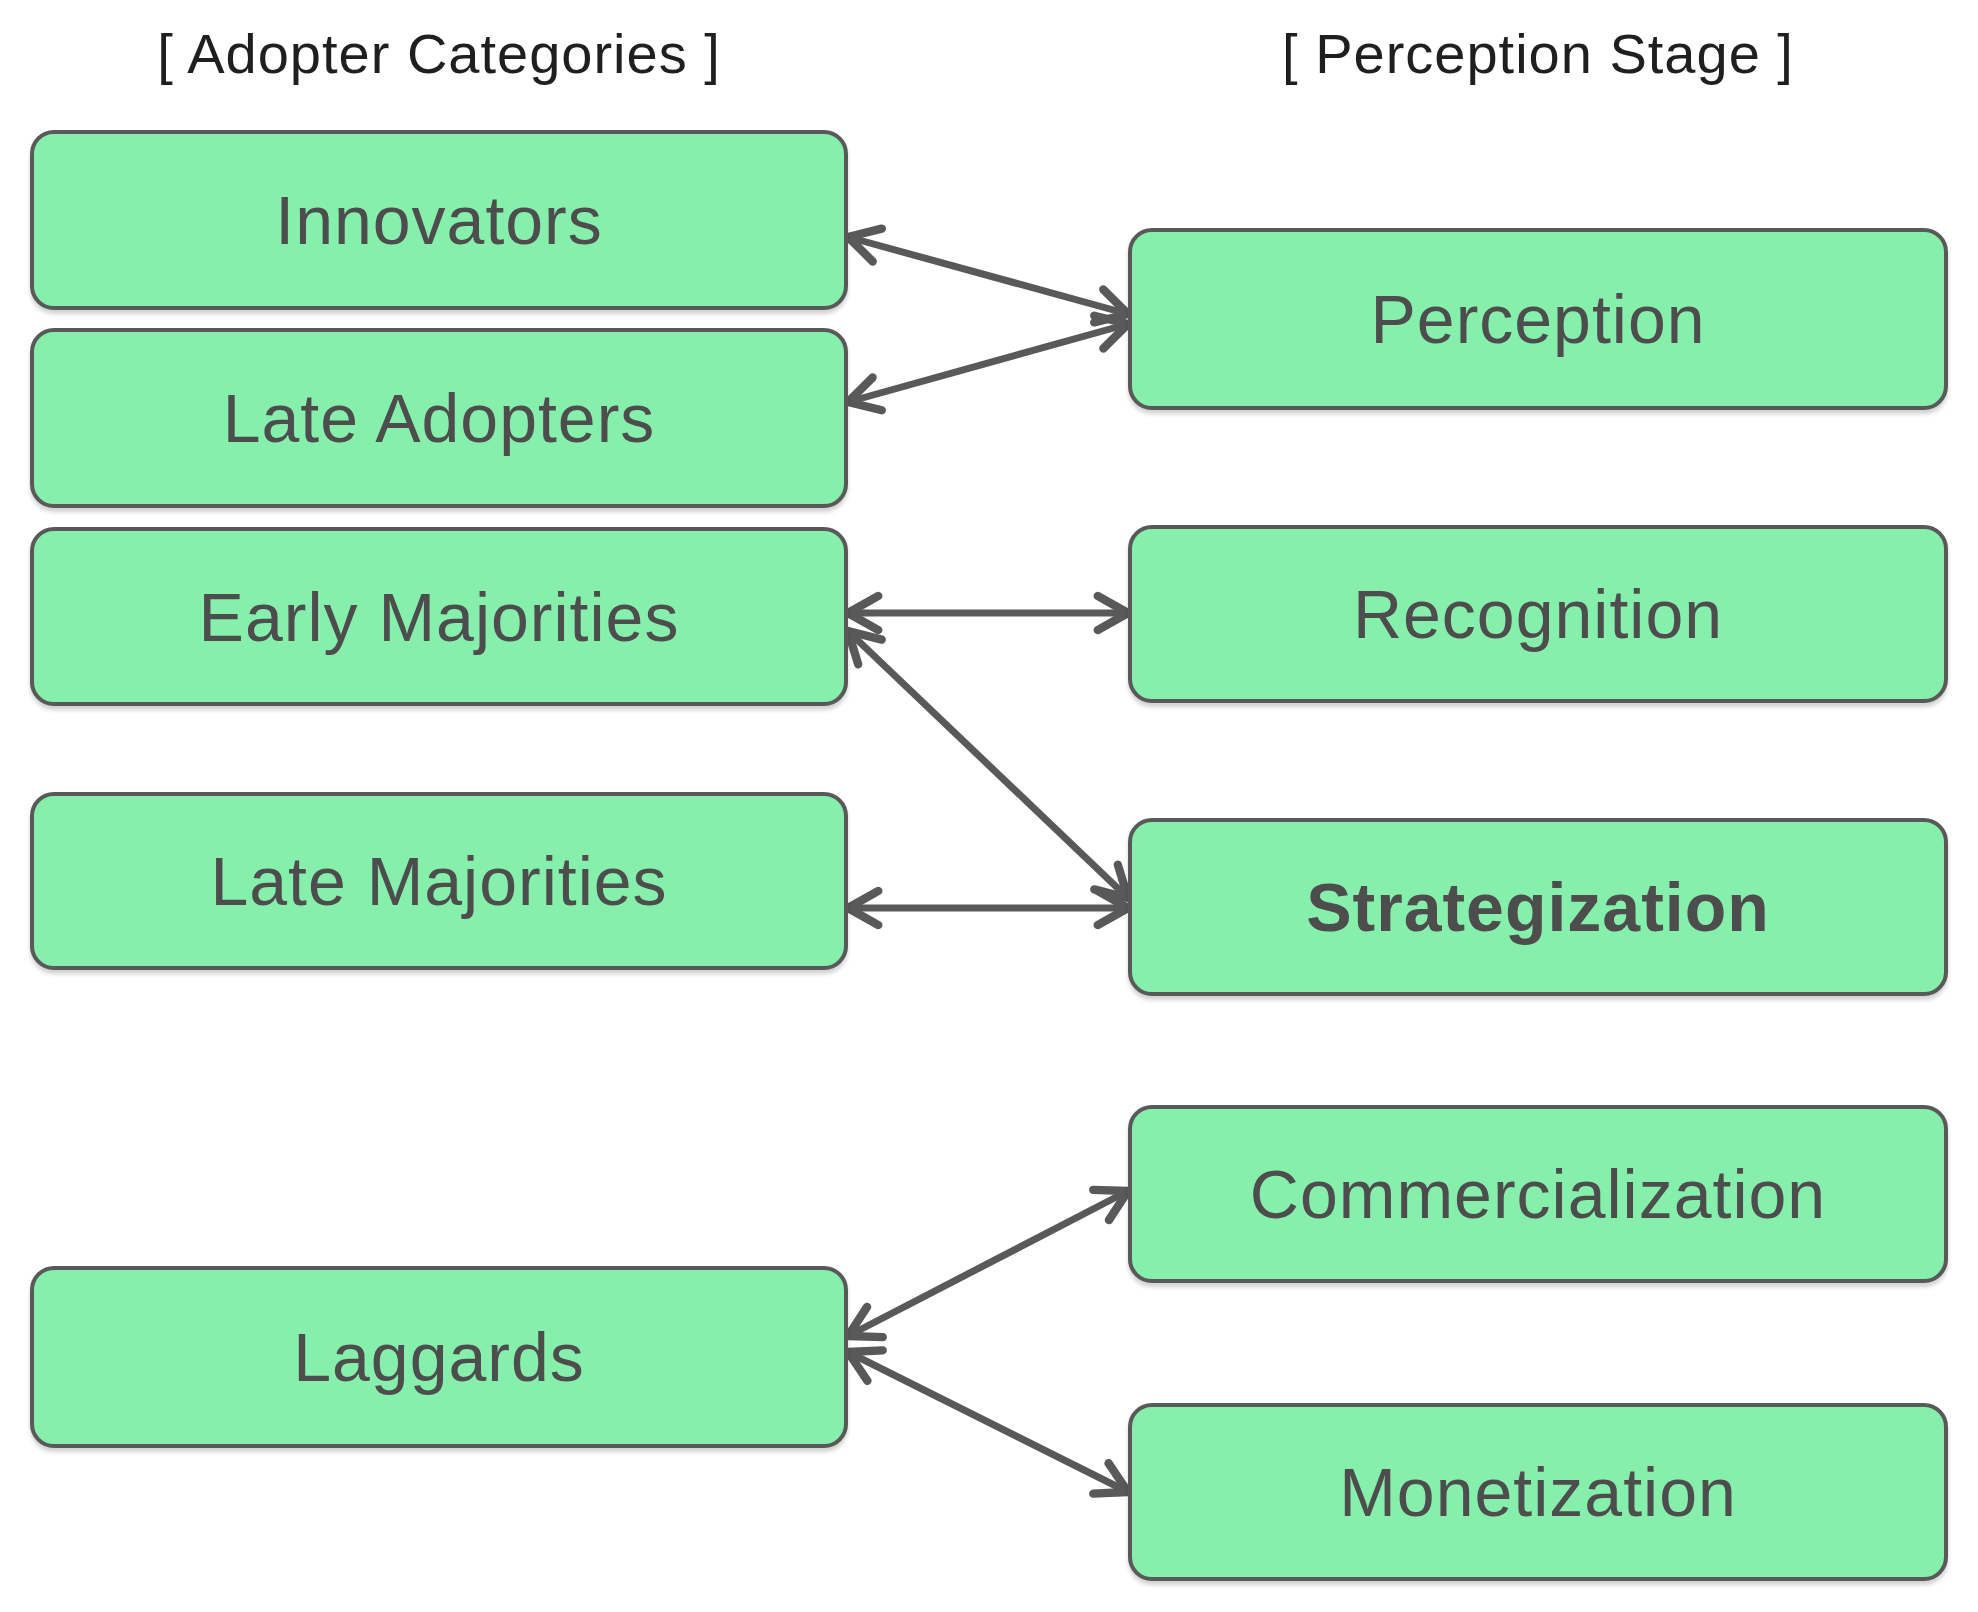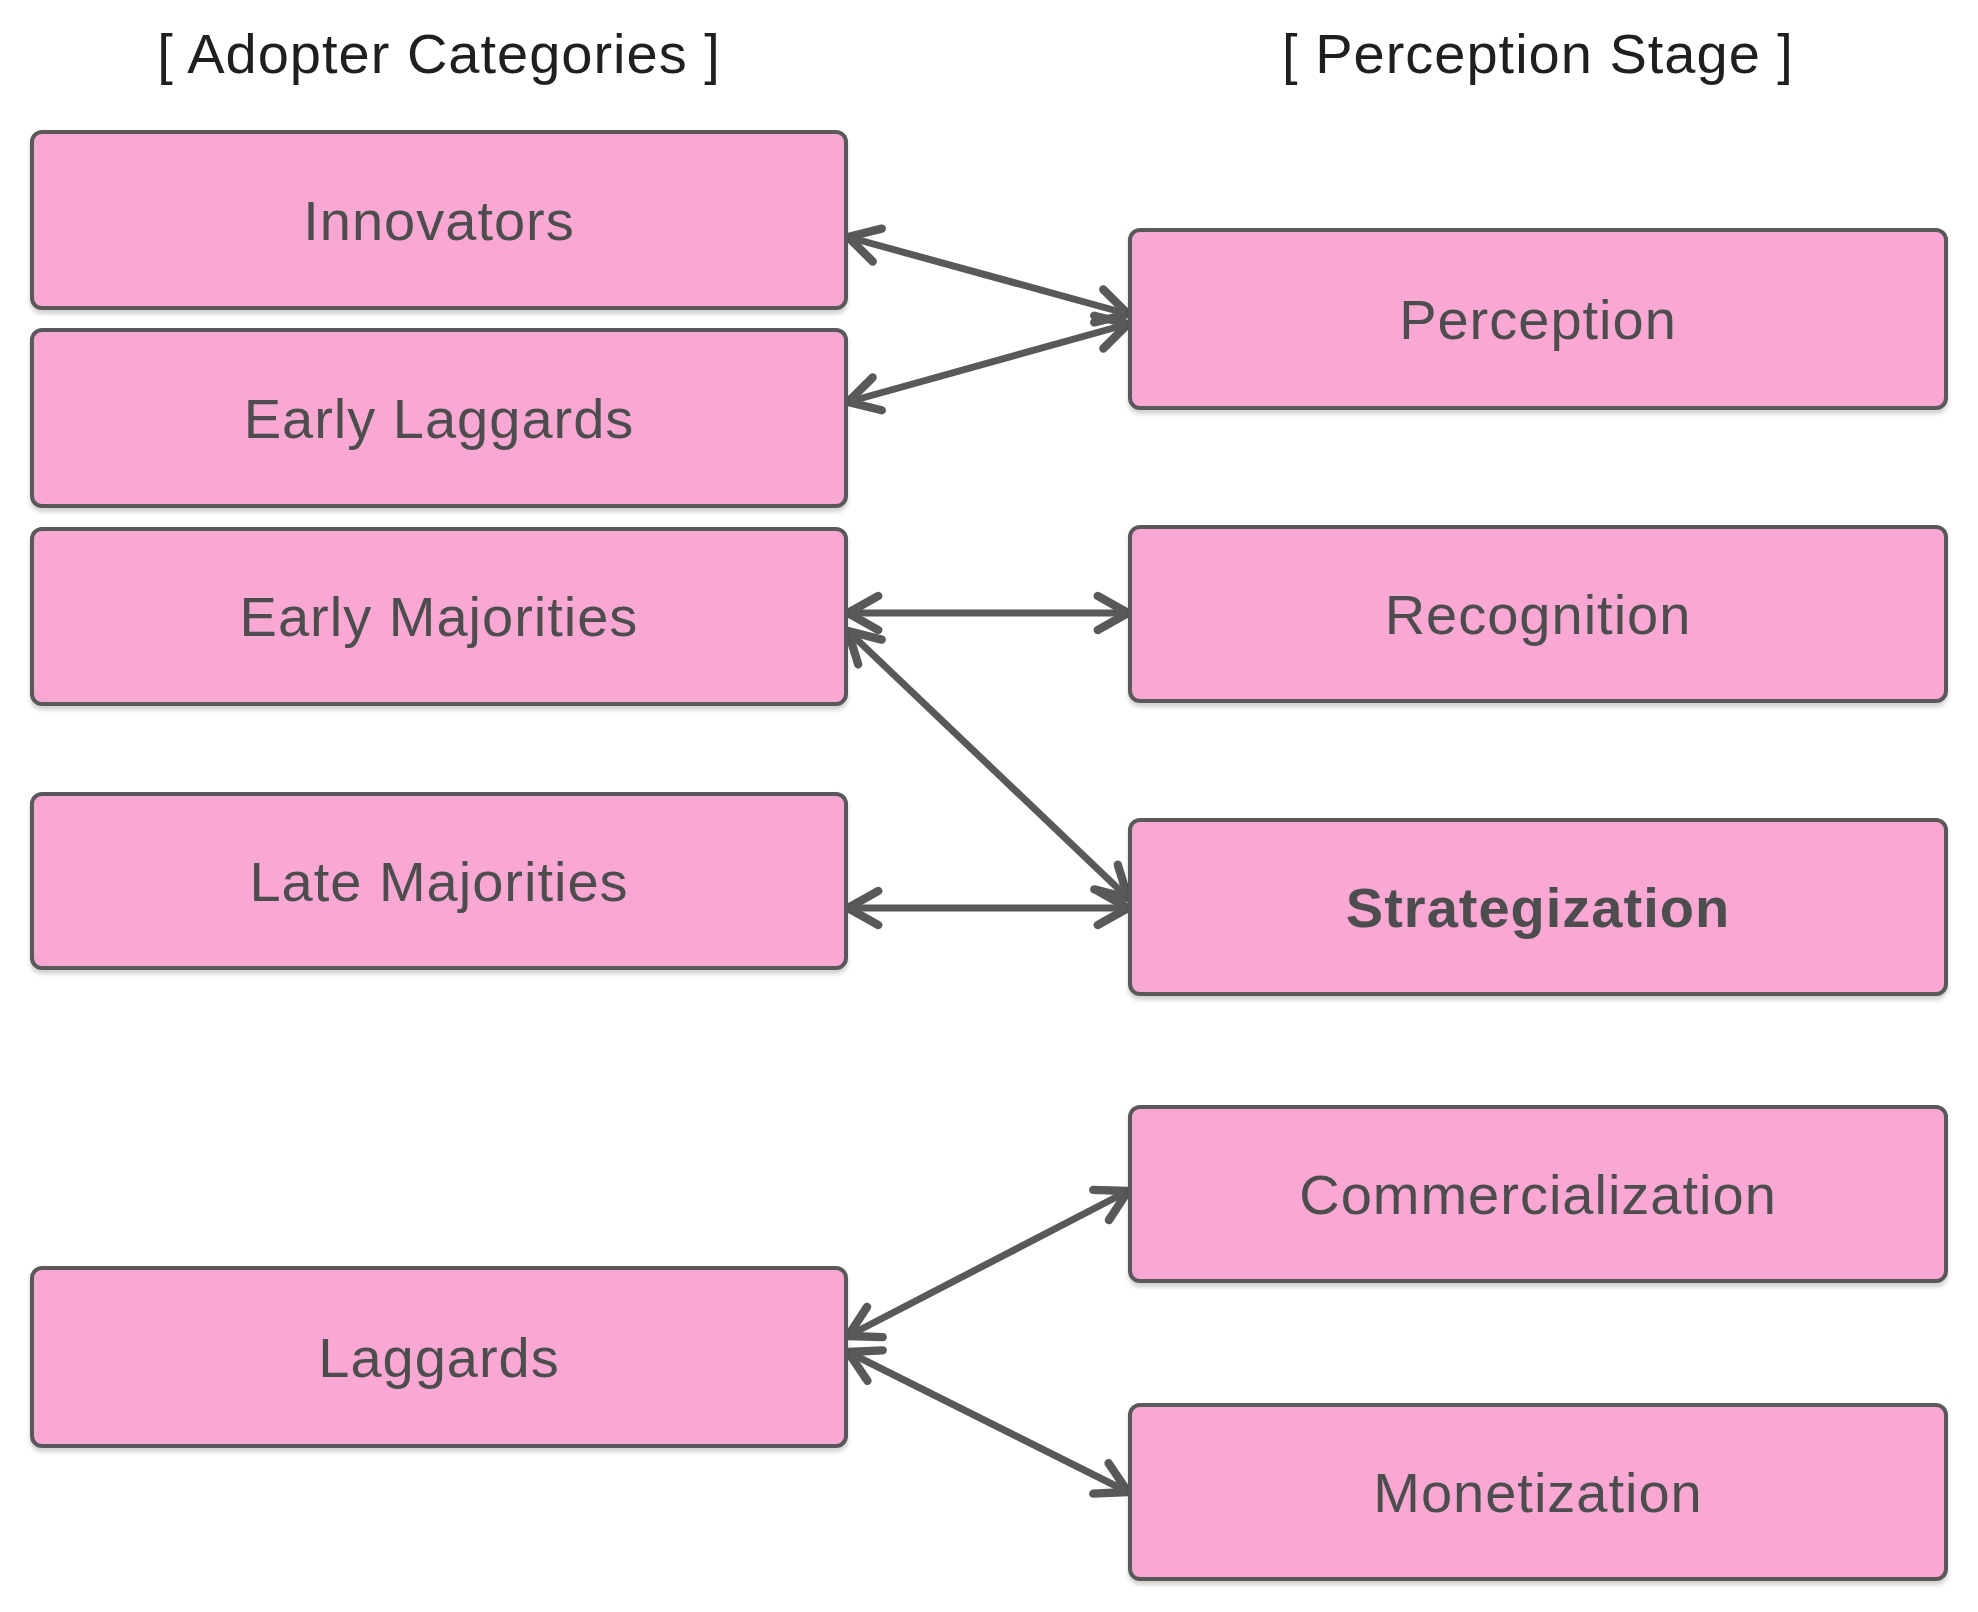--- a/index.html
+++ b/index.html
@@ -33,27 +33,27 @@
     font-size: 56px;
     letter-spacing: 1px;
     color: var(--header-color);
     white-space: nowrap;
   }
   #hdr-left  { left: 30px;   width: 818px; }
   #hdr-right { left: 1128px; width: 820px; }
   .node {
     position: absolute;
     box-sizing: border-box;
-    background: #f9a8d4;
+    background: #86efac;
     border: 4px solid var(--border-color);
-    border-radius: 12px;
+    border-radius: 24px;
     display: flex;
     align-items: center;
     justify-content: center;
-    font-size: 56px;
+    font-size: 68px;
     letter-spacing: 1px;
     color: var(--text-color);
     white-space: nowrap;
     box-shadow: 0 4px 4px rgba(0,0,0,0.18);
   }
 </style>
 </head>
 <body>
 
 <div class="canvas" style="--border-color: #595959; --text-color: #4d4d4d; --header-color: #1f1f1f; background: rgb(255, 255, 255);">
@@ -74,21 +74,21 @@
         <line x1="848" y1="1352" x2="1128" y2="1492" stroke="#595959" stroke-width="7" marker-end="url(#ah)" marker-start="url(#ah)"></line>
       </g>
   </svg>
 
   <div class="col-header" id="hdr-left">[ Adopter Categories ]</div>
 
   <div class="col-header" id="hdr-right">[ Perception Stage ]</div>
 
   <div id="nodes-layer">
       <div class="node" style="left: 30px; top: 130px; width: 818px; height: 180px;">Innovators</div>
-      <div class="node" style="left: 30px; top: 328px; width: 818px; height: 180px;">Early Laggards</div>
+      <div class="node" style="left: 30px; top: 328px; width: 818px; height: 180px;">Late Adopters</div>
       <div class="node" style="left: 30px; top: 527px; width: 818px; height: 179px;">Early Majorities</div>
       <div class="node" style="left: 30px; top: 792px; width: 818px; height: 178px;">Late Majorities</div>
       <div class="node" style="left: 30px; top: 1253px; width: 818px; height: 182px; margin-top: 13px;">Laggards</div>
       <div class="node" style="left: 1128px; top: 228px; width: 820px; height: 182px;">Perception</div>
       <div class="node" style="left: 1128px; top: 525px; width: 820px; height: 178px;">Recognition</div>
       <div class="node" style="left: 1128px; top: 818px; width: 820px; height: 178px; font-weight: bold;">Strategization</div>
       <div class="node" style="left: 1128px; top: 1105px; width: 820px; height: 178px;">Commercialization</div>
       <div class="node" style="left: 1128px; top: 1403px; width: 820px; height: 178px;">Monetization</div>
     </div>
 

